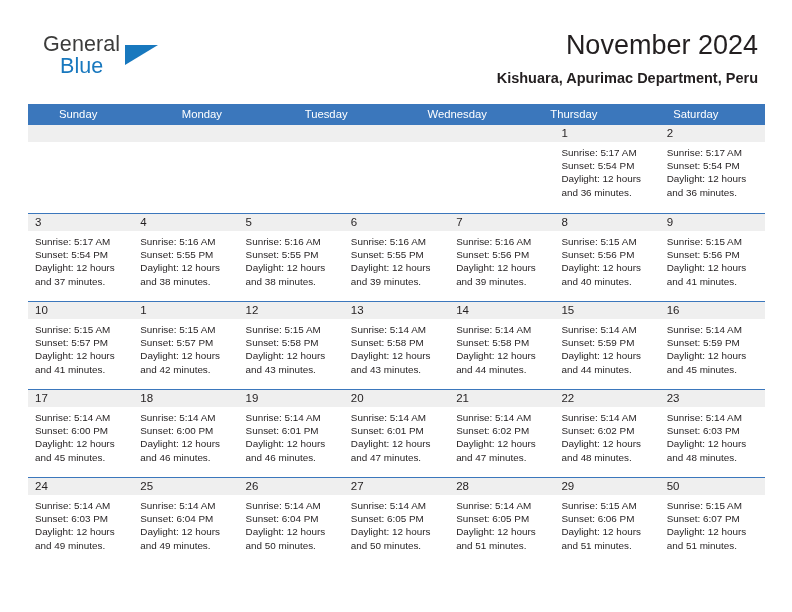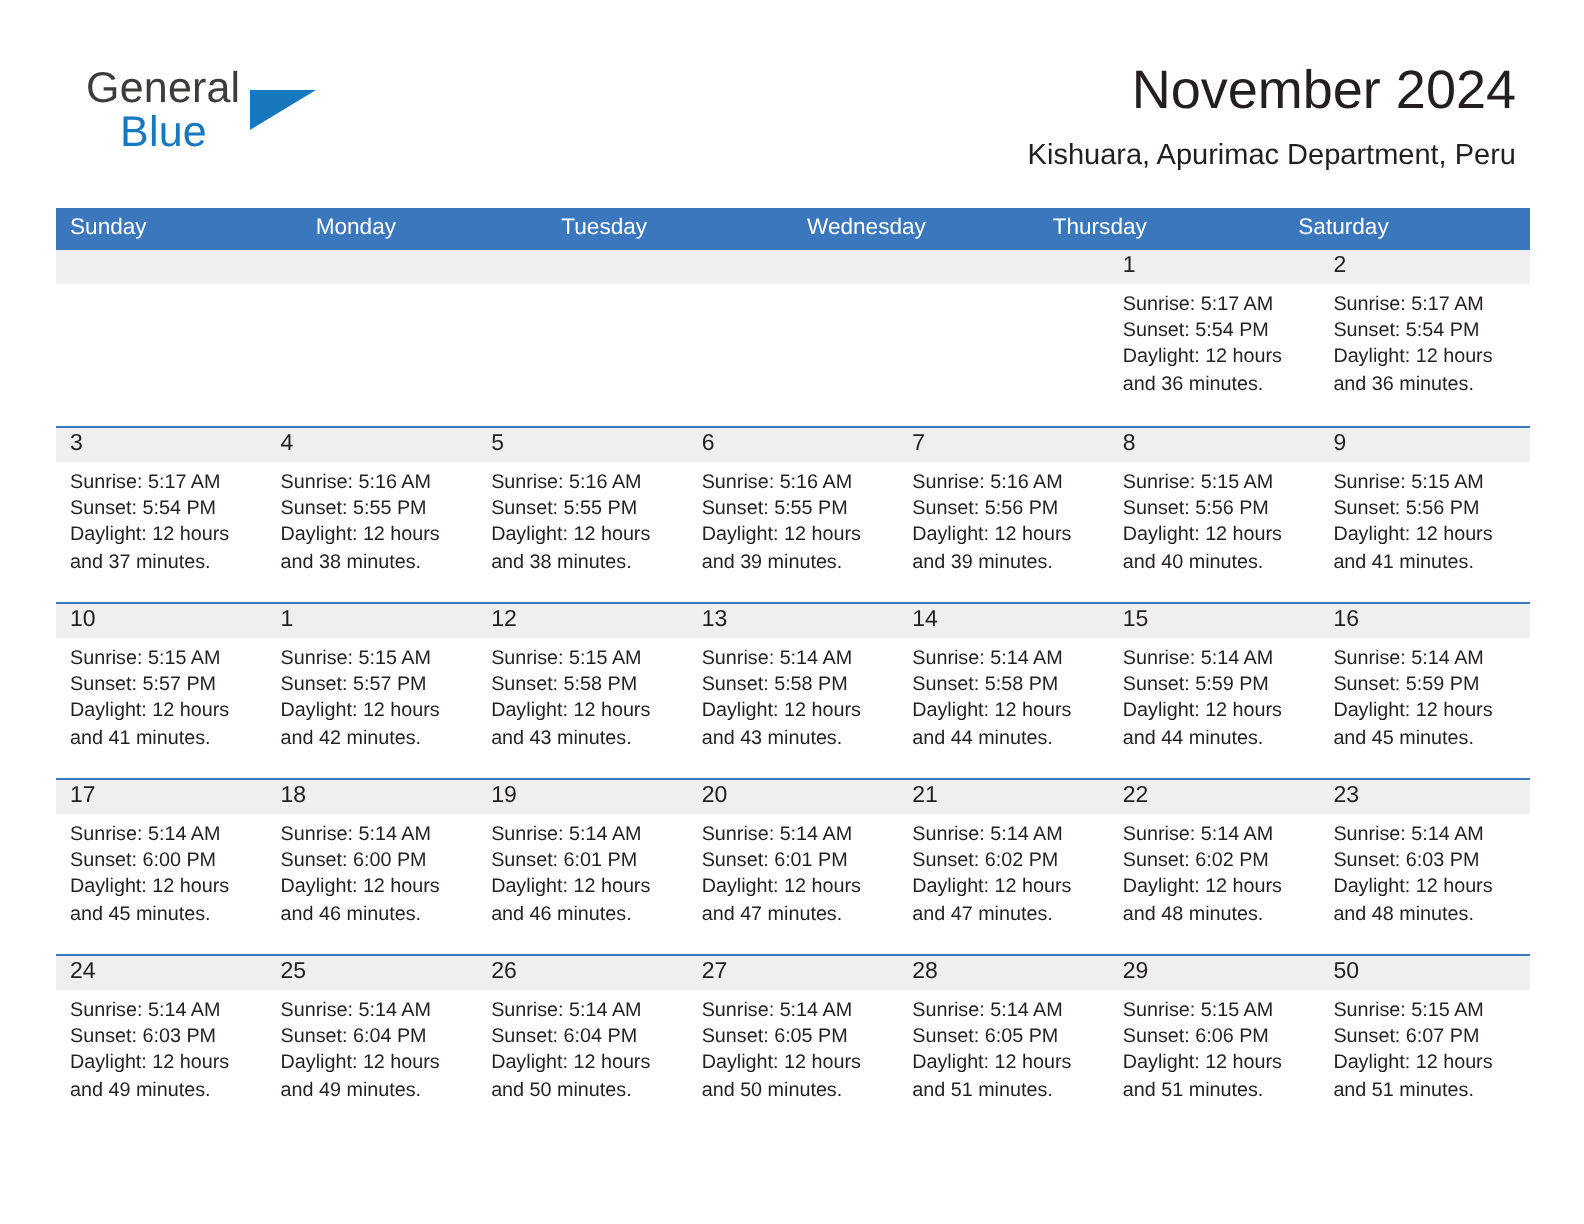--- a/index.html
+++ b/index.html
@@ -74,21 +74,21 @@
   }
   .month-title {
     font-size: 27px;
     font-weight: normal;
     color: #231f20;
     line-height: 34px;
     white-space: nowrap;
   }
   .location-subtitle {
     font-size: 14.5px;
-    font-weight: normal;
+    font-weight: bold;
     color: #231f20;
     line-height: 20px;
     margin-top: 6px;
     white-space: nowrap;
   }
 
   
   .calendar {
     position: absolute;
     left: 28px;
@@ -103,20 +103,21 @@
   }
   .dow-cell {
     flex: 1 1 0;
     font-size: 11.3px;
     color: #ffffff;
     line-height: 21px;
     padding-left: 7px;
     box-sizing: border-box;
     overflow: hidden;
     white-space: nowrap;
+    margin-left: 24px;
   }
 
   .week-row {
     display: flex;
     border-top: 1.6px solid #3b77bc;
     height: 88px;
     box-sizing: border-box;
   }
   .week-row.first {
     border-top: none;

